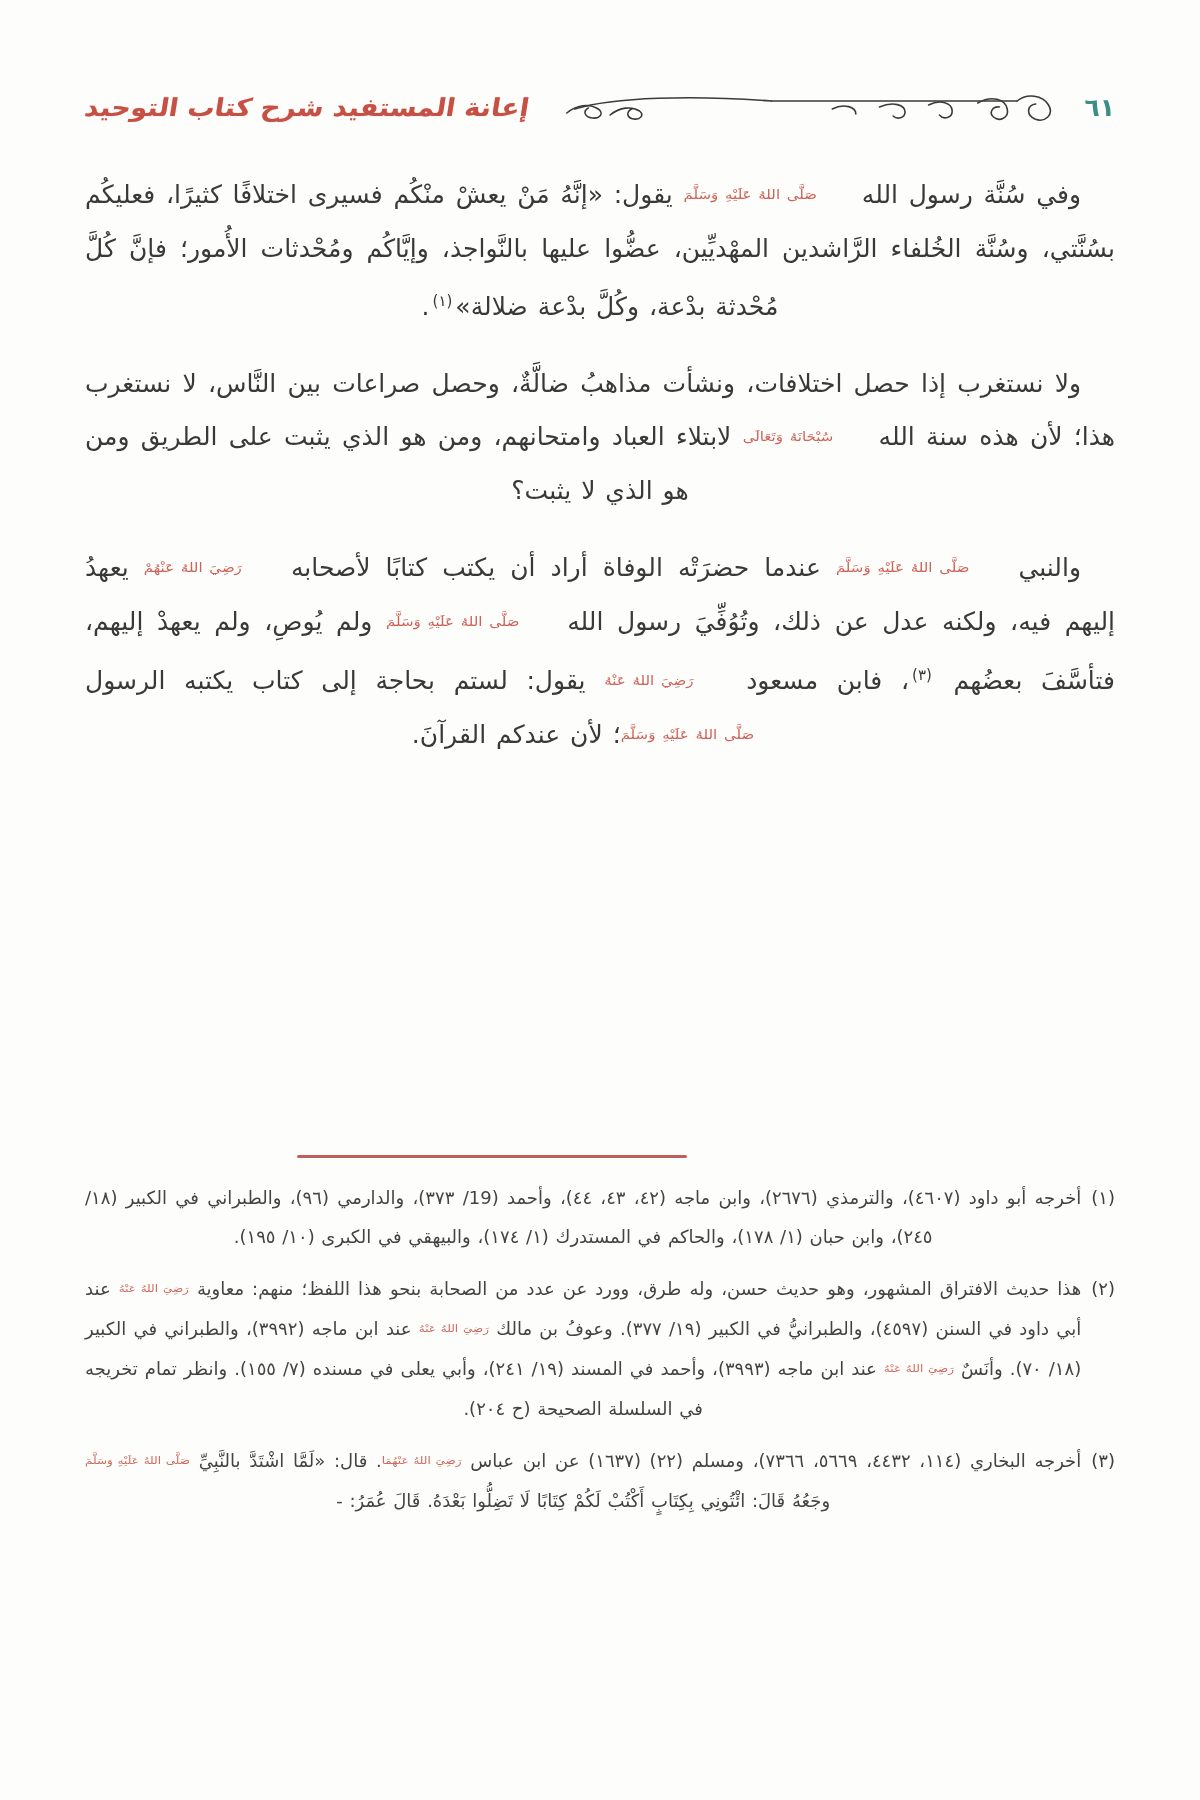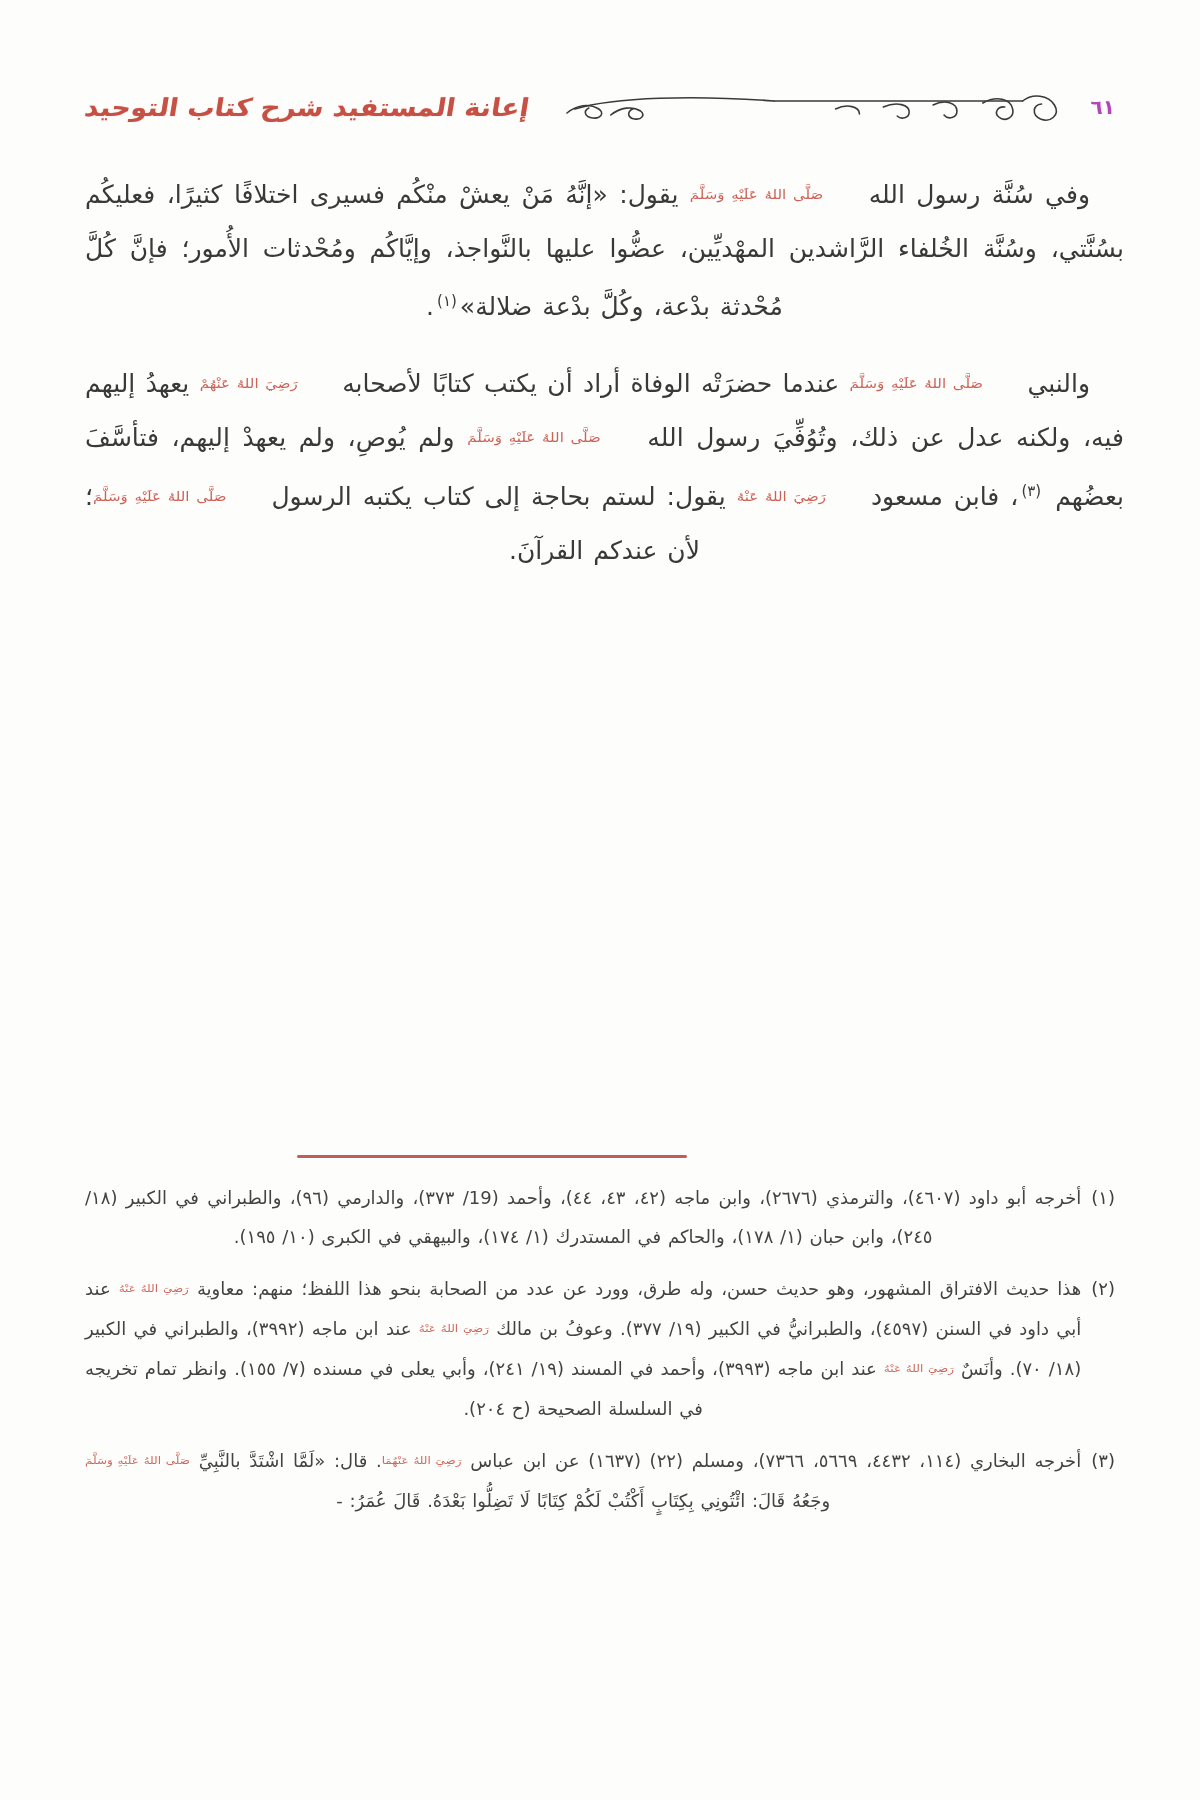--- a/index.html
+++ b/index.html
@@ -52,32 +52,32 @@
   .header-ornament {
     flex: 1;
     height: 40px;
     margin: 0 18px 0 26px;
     position: relative;
   }
   .header-ornament svg { display: block; width: 100%; height: 100%; }
 
   .page-number {
     direction: rtl;
-    font-size: 20px;
-    color: #a21caf;
+    font-size: 25px;
+    color: #0f766e;
     font-weight: 600;
     opacity: 0.82;
     white-space: nowrap;
   }
 
   
   .body-block {
     position: absolute;
     top: 168px;
-    right: 76px;
+    right: 85px;
     left: 85px;
   }
 
   p.para {
     direction: rtl;
     text-align: justify;
     text-align-last: center;
     margin: 0 0 24px 0;
     font-size: 25px;
     line-height: 53px;
@@ -192,20 +192,21 @@
           <path d="M282,22 C294,16 306,20 306,27"></path>
         </g>
       </svg>
     </div>
 
     <div class="page-number">٦١</div>
   </div>
 
   <div class="body-block">
     <p class="para">وفي سُنَّة رسول الله <span class="honorific">صَلَّى اللهُ عَلَيْهِ وَسَلَّمَ</span> يقول: «إنَّهُ مَنْ يعشْ منْكُم فسيرى اختلافًا كثيرًا، فعليكُم بسُنَّتي، وسُنَّة الخُلفاء الرَّاشدين المهْديِّين، عضُّوا عليها بالنَّواجذ، وإيَّاكُم ومُحْدثات الأُمور؛ فإنَّ كُلَّ مُحْدثة بدْعة، وكُلَّ بدْعة ضلالة»<sup class="fn-ref">(١)</sup>.</p>
+    <p class="para">ولا نستغرب إذا حصل اختلافات، ونشأت مذاهبُ ضالَّةٌ، وحصل صراعات بين النَّاس، لا نستغرب هذا؛ لأن هذه سنة الله <span class="honorific">سُبْحَانَهُ وَتَعَالَى</span> لابتلاء العباد وامتحانهم، ومن هو الذي يثبت على الطريق ومن هو الذي لا يثبت؟</p>
     <p class="para">والنبي <span class="honorific">صَلَّى اللهُ عَلَيْهِ وَسَلَّمَ</span> عندما حضرَتْه الوفاة أراد أن يكتب كتابًا لأصحابه <span class="honorific">رَضِيَ اللهُ عَنْهُمْ</span> يعهدُ إليهم فيه، ولكنه عدل عن ذلك، وتُوُفِّيَ رسول الله <span class="honorific">صَلَّى اللهُ عَلَيْهِ وَسَلَّمَ</span> ولم يُوصِ، ولم يعهدْ إليهم، فتأسَّفَ بعضُهم <sup class="fn-ref">(٣)</sup>، فابن مسعود <span class="honorific">رَضِيَ اللهُ عَنْهُ</span> يقول: لستم بحاجة إلى كتاب يكتبه الرسول <span class="honorific">صَلَّى اللهُ عَلَيْهِ وَسَلَّمَ</span>؛ لأن عندكم القرآنَ.</p>
   </div>
 
   <div class="footnote-rule"></div>
 
   <div class="footnotes">
     <div class="footnote">
       <span class="fn-marker">(١)</span>
       <span class="fn-text">أخرجه أبو داود (٤٦٠٧)، والترمذي (٢٦٧٦)، وابن ماجه (٤٢، ٤٣، ٤٤)، وأحمد (19/ ٣٧٣)، والدارمي (٩٦)، والطبراني في الكبير (١٨/ ٢٤٥)، وابن حبان (١/ ١٧٨)، والحاكم في المستدرك (١/ ١٧٤)، والبيهقي في الكبرى (١٠/ ١٩٥).</span>
     </div>

